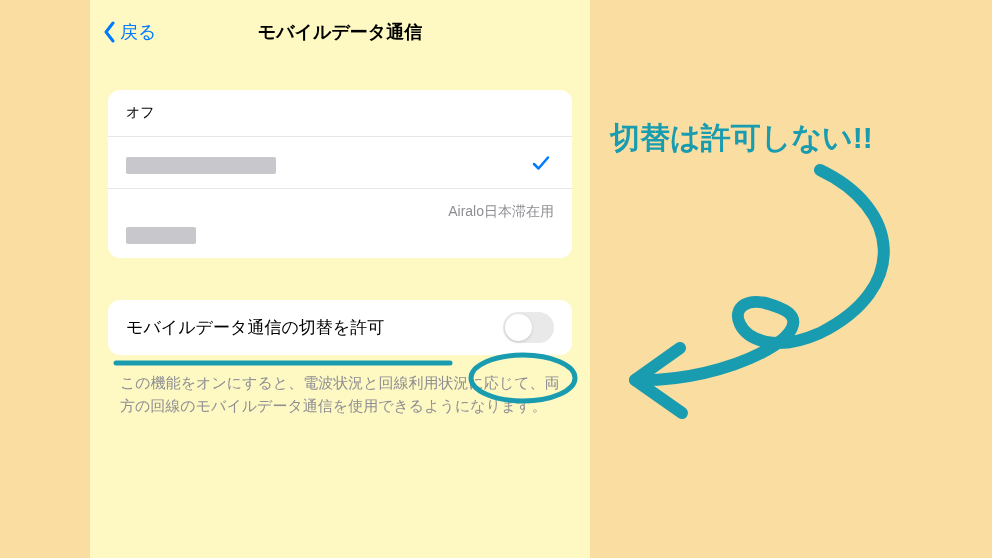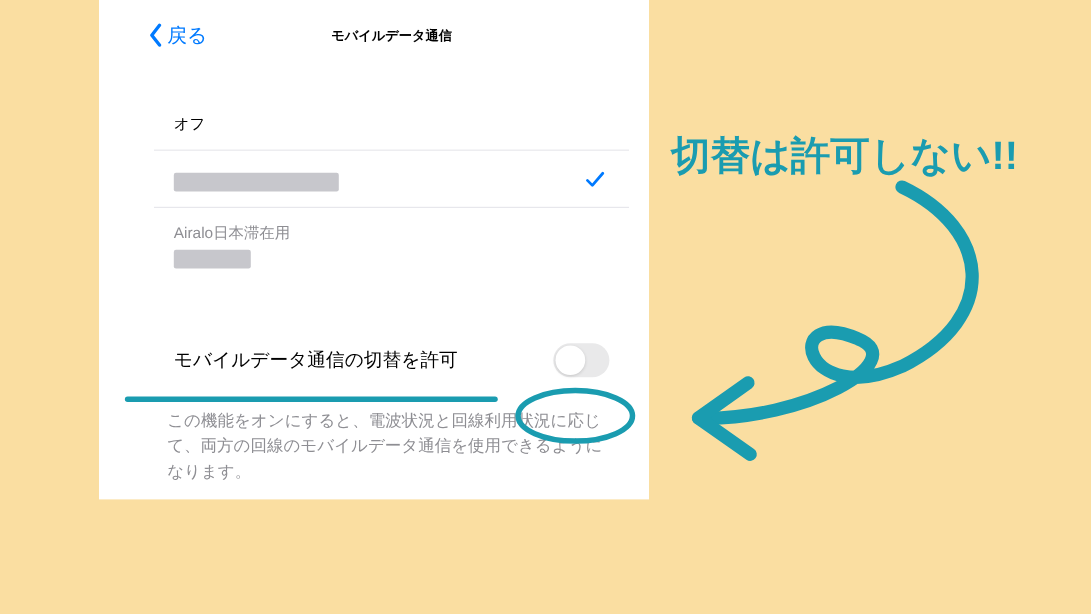--- a/index.html
+++ b/index.html
@@ -9,23 +9,22 @@
       width: 992px;
       height: 558px;
       position: relative;
       overflow: hidden;
     }
     .phone-panel {
       position: absolute;
       left: 90px;
       top: 0;
       width: 500px;
-      height: 454px;
-      background: #ffffff;
-      padding-left: 32px;
+      height: 558px;
+      background: #fef9c3;
     }
     .nav-bar {
       display: flex;
       align-items: center;
       padding: 20px 12px 16px 12px;
       position: relative;
     }
     .back-button {
       display: flex;
       align-items: center;
@@ -35,21 +34,21 @@
     }
     .back-chevron {
       width: 14px;
       height: 22px;
       margin-right: 4px;
     }
     .nav-title {
       position: absolute;
       left: 50%;
       transform: translateX(-50%);
-      font-size: 12px;
+      font-size: 18px;
       font-weight: 600;
       color: #000;
     }
     .group {
       background: #fff;
       border-radius: 12px;
       margin: 30px 18px 0 18px;
       overflow: hidden;
     }
     .row {
@@ -66,21 +65,21 @@
     .row-sub {
       margin-top: 6px;
     }
     .redacted {
       width: 150px;
       height: 17px;
       background: #c7c7cc;
       border-radius: 2px;
     }
     .redacted.small { width: 70px; }
-    .row-gray .row-label { color: #8e8e93; }
+    .row-gray .row-label { color: #8e8e93; text-align: right; }
     .checkmark {
       position: absolute;
       right: 22px;
       top: 50%;
       transform: translateY(-50%);
       width: 18px;
       height: 18px;
       color: #007aff;
     }
     .group2 {
@@ -120,21 +119,21 @@
     .footer-text {
       margin: 16px 30px 0 30px;
       font-size: 15px;
       color: #8e8e93;
       line-height: 1.55;
     }
     .annotation-text {
       position: absolute;
       left: 610px;
       top: 118px;
-      font-size: 36px;
+      font-size: 30px;
       font-weight: 700;
       color: #1a9cb0;
     }
     .underline-mark {
       position: absolute;
       left: 113px;
       top: 360px;
       width: 340px;
       height: 6px;
       pointer-events: none;

